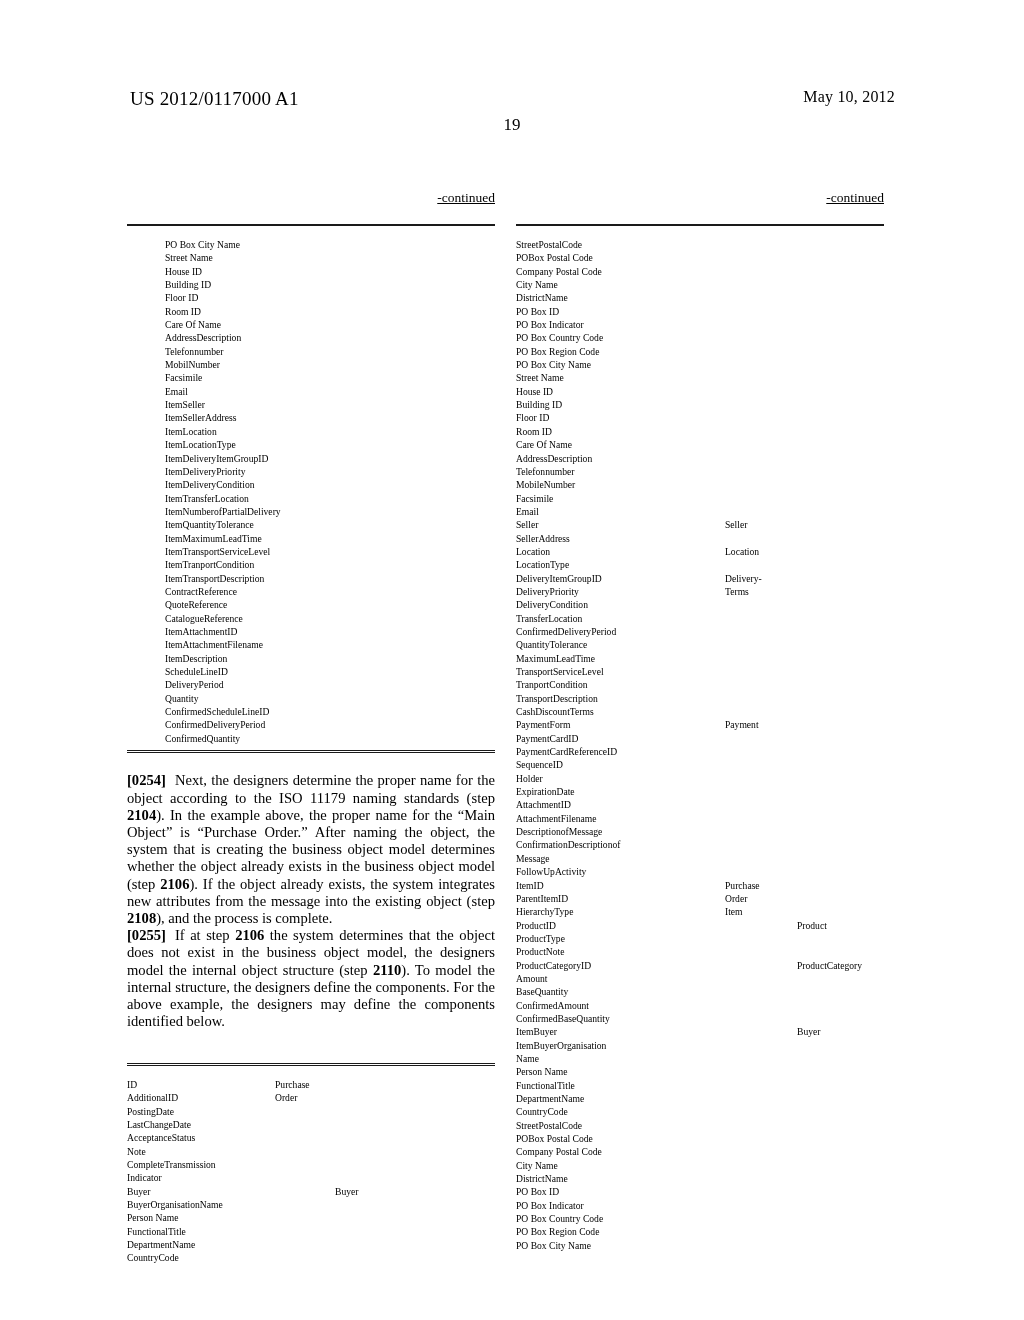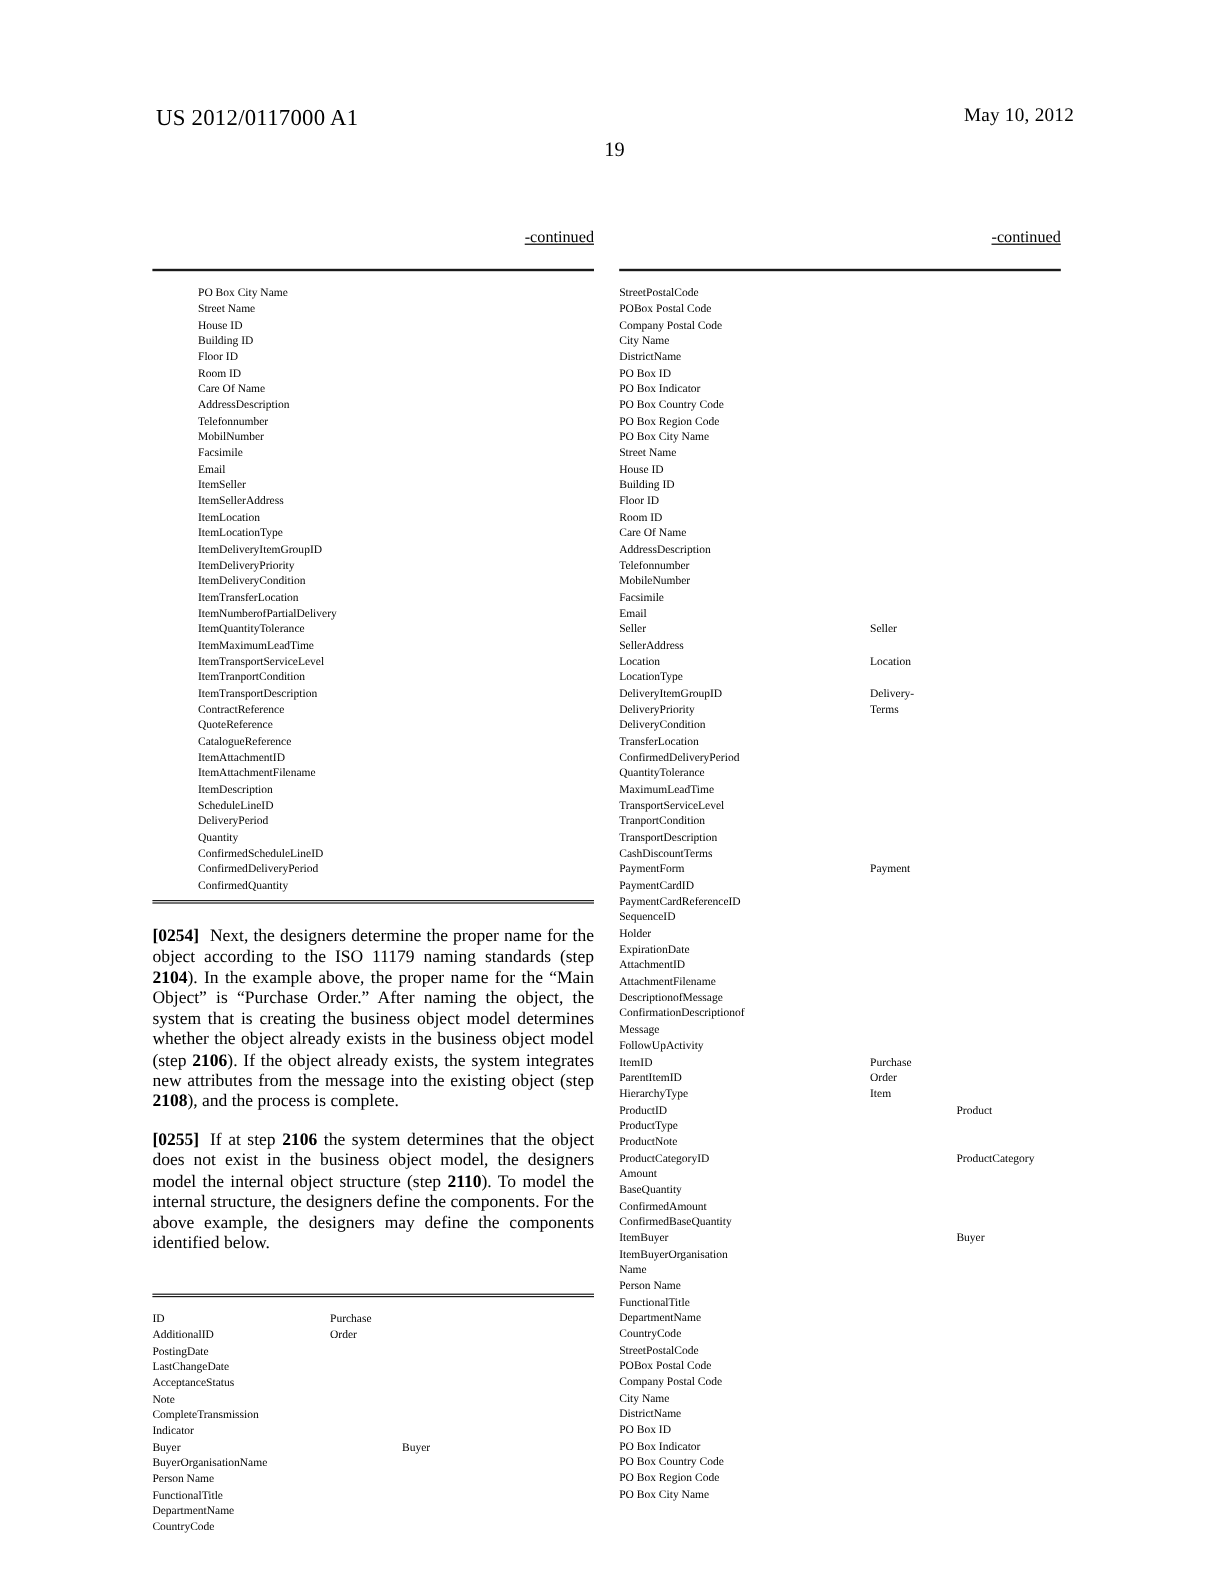--- a/index.html
+++ b/index.html
@@ -108,21 +108,21 @@
   
   .para-block { padding-top: 19px; }
   p.para {
     margin: 0;
     font-size: 14.6px;
     line-height: 17.2px;
     text-align: justify;
     text-indent: 0;
     hyphens: none;
   }
-  p.para + p.para { margin-top: 15px; }
+  p.para + p.para { margin-top: 0; }
   .pnum { font-weight: bold; }
   .pnum-gap { display: inline-block; width: 9px; }
   b.step { font-weight: bold; }
 
   .spacer-before-table { height: 32px; }
 </style>
 </head>
 <body>
 
 <div class="page-header">

